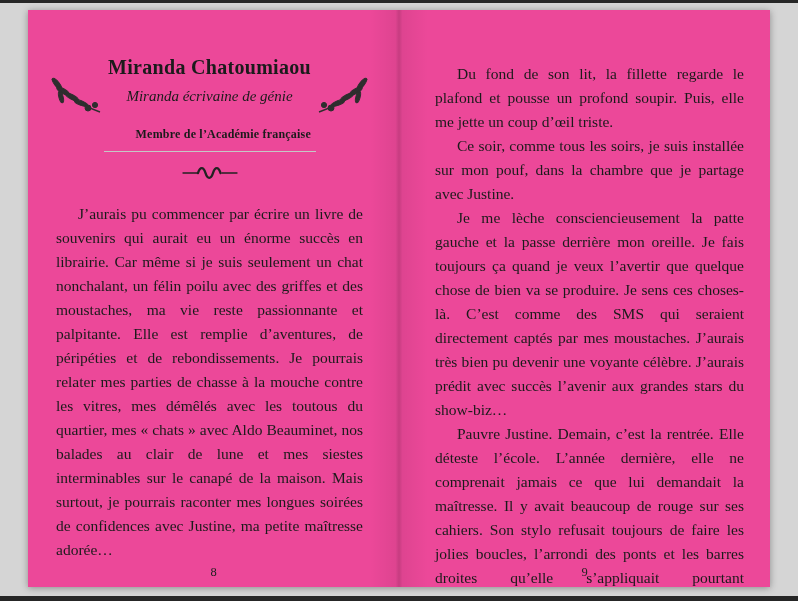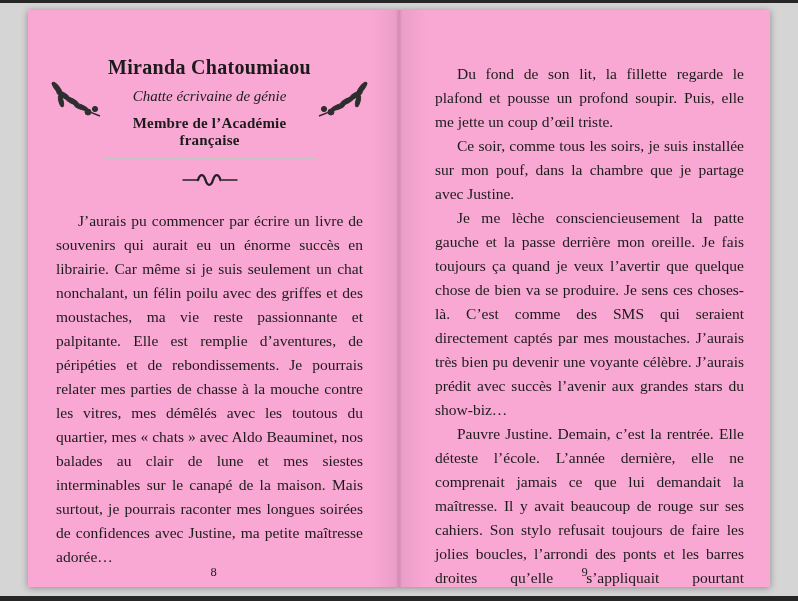--- a/index.html
+++ b/index.html
@@ -12,21 +12,21 @@
     font-family: "Liberation Serif", serif;
   }
   .mat {
     position: absolute;
     left: 0; right: 0; top: 3px; bottom: 5px;
     background: #d5d5d5;
   }
   .spread {
     position: absolute;
     left: 28px; right: 28px; top: 10px; bottom: 14px;
-    background: #f9a8d4;
+    background: #ec4899;
     box-shadow: 0 1px 7px rgba(0,0,0,0.35);
     display: flex;
   }
   .spine {
     position: absolute;
     left: 50%; top: 0; bottom: 0;
     width: 58px;
     transform: translateX(-50%);
     background: linear-gradient(to right,
       rgba(0,0,0,0) 0%, rgba(0,0,0,0.06) 44%,
@@ -60,23 +60,24 @@
     margin: 0;
     white-space: nowrap;
   }
   .chapter-subtitle {
     font-style: italic;
     font-size: 15px;
     margin: 9px 0 0;
   }
   .chapter-affiliation {
     font-weight: bold;
-    font-size: 15px;
-    margin: 10px 0 0;
+    font-size: 12px;
+    margin: 22px 0 0;
     letter-spacing: 0.2px;
+    text-align: right;
   }
   .affil-rule {
     width: 212px;
     height: 1px;
     background: #c6c6c6;
     margin: 9px auto 0;
   }
   .divider-ornament {
     display: block;
     margin: 14px auto 18px;
@@ -125,21 +126,21 @@
                 <ellipse cx="33" cy="29" rx="7" ry="2.3" transform="rotate(22 33 29)"></ellipse>
                 <ellipse cx="13" cy="23" rx="6" ry="2.1" transform="rotate(75 13 23)"></ellipse>
                 <circle cx="40" cy="34" r="3"></circle>
                 <circle cx="47" cy="31" r="2.6"></circle>
               </g>
             </svg>
           </span>
 
           <div class="header-center">
             <h1 class="chapter-title">Miranda Chatoumiaou</h1>
-            <p class="chapter-subtitle">Chatte écrivaine de génie</p>
+            <p class="chapter-subtitle">Miranda écrivaine de génie</p>
             <p class="chapter-affiliation">Membre de l’Académie française</p>
           </div>
 
           <span class="branch branch-right">
             <svg width="54" height="46" viewBox="0 0 54 46" aria-hidden="true">
               <g stroke="#2e2e2e" fill="#2e2e2e">
                 <path d="M52 38 C 36 32, 16 24, 4 5" fill="none" stroke-width="1.4"></path>
                 <ellipse cx="9" cy="10" rx="7" ry="2.3" transform="rotate(52 9 10)"></ellipse>
                 <ellipse cx="15" cy="17" rx="7" ry="2.3" transform="rotate(30 15 17)"></ellipse>
                 <ellipse cx="24" cy="23" rx="7" ry="2.3" transform="rotate(28 24 23)"></ellipse>

